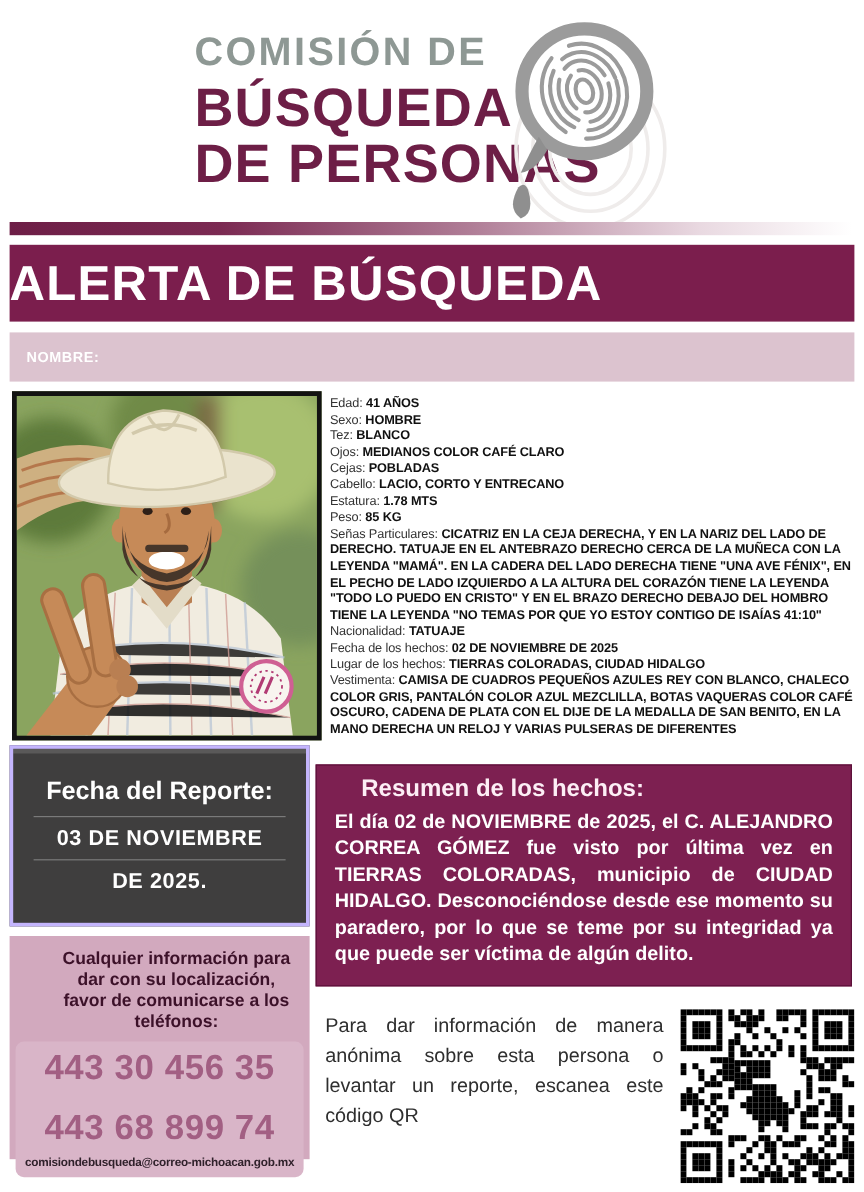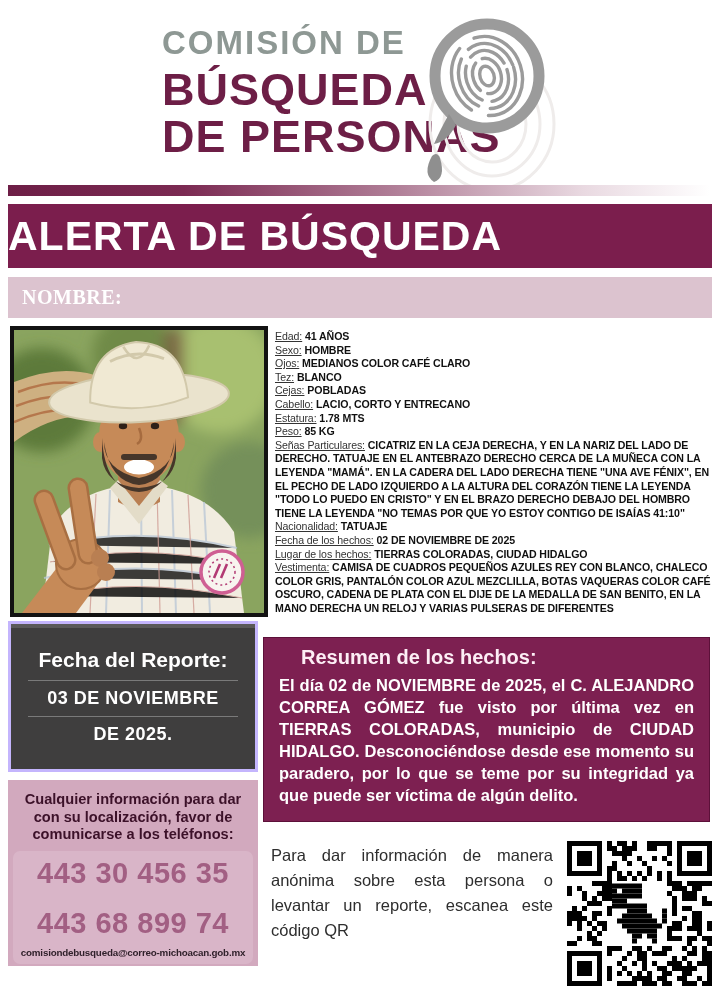--- a/index.html
+++ b/index.html
@@ -17,47 +17,47 @@
 
   
   .banner{position:absolute;left:8px;right:8px;top:204px;height:64px;background:#7b1e4d;
           display:flex;align-items:center;justify-content:flex-start;}
   .banner span{color:#fff;font-weight:bold;font-size:41px;letter-spacing:1px;}
 
   
   .name-bar{position:absolute;left:8px;right:8px;top:277px;height:41px;background:#dcc3cf;
             display:flex;align-items:center;justify-content:center;}
   .name-label{position:absolute;left:14px;top:0;bottom:0;display:flex;align-items:center;
-              color:#fff;font-weight:bold;font-size:20px;letter-spacing:.5px;font-family:Liberation Serif, serif;}
+              color:#fff;font-weight:bold;font-size:12px;letter-spacing:.5px;}
   .name-value{color:#141414;font-weight:bold;font-size:24px;letter-spacing:.5px;}
 
   
   .photo{position:absolute;left:10px;top:326px;width:250px;height:283px;border:4px solid #121212;
          background:#8aa45f;}
   .photo svg{display:block;width:100%;height:100%;}
 
   
   .details{position:absolute;left:275px;top:330px;width:440px;height:302px;overflow:hidden;
            font-size:10.6px;line-height:13.6px;letter-spacing:-.1px;color:#222;}
-  .details .lbl{font-weight:normal;color:#333;text-decoration:underline;}
+  .details .lbl{font-weight:normal;color:#333;}
   .details .val{font-weight:bold;color:#101010;}
 
   
   .report-box{position:absolute;left:8px;top:621px;width:250px;height:151px;background:#3f3e3e;
               border:3px solid #c4b5fd;box-sizing:border-box;box-shadow:inset 0 4px 0 rgba(255,255,255,.14);
               display:flex;flex-direction:column;justify-content:center;align-items:center;}
   .report-title{color:#fff;font-weight:bold;font-size:21px;padding:6px 0 8px;}
   .report-line{color:#fff;font-weight:bold;font-size:18px;letter-spacing:.5px;padding:7px 0;}
   .sep{width:86%;height:1px;background:#7a7a7a;}
 
   
   .contact-box{position:absolute;left:8px;top:780px;width:250px;height:186px;background:#d2a9be;
                box-sizing:border-box;padding-top:11px;}
   .contact-instruction{color:#3c1129;font-weight:bold;font-size:14.6px;line-height:17.5px;
-                       text-align:center;padding:0 9px;}
+                       text-align:center;padding:0 9px;margin-left:28px;}
   .contact-panel{margin:7px 5px 0;background:#d9b5c8;border-radius:7px;padding:6px 0 6px;}
   .phone{color:#a25f83;font-weight:bold;font-size:29px;text-align:center;letter-spacing:.5px;}
   .phone + .phone{margin-top:17px;}
   .email{color:#30212b;font-weight:bold;font-size:9.8px;letter-spacing:-.2px;text-align:center;margin-top:7px;}
 
   
   .summary-box{position:absolute;left:263px;top:637px;width:447px;height:185px;background:#7d2051;
                box-sizing:border-box;border:1px solid #5c1039;padding:8px 15px 0 15px;}
   .summary-title{color:#fdeef5;font-weight:bold;font-size:20px;padding-left:22px;margin-bottom:5px;}
   .summary-body{color:#ffffff;font-weight:bold;font-size:16.5px;line-height:22px;text-align:justify;}
@@ -186,23 +186,23 @@
       <path d="M200,248 L206,234 M207,248 L213,234" stroke="#b23b74" stroke-width="2.6"></path>
     </svg>
   </div>
 
   <div class="details">
 
       <div class="field"><span class="lbl">Edad:</span> <span class="val">41 AÑOS</span></div>
 
       <div class="field"><span class="lbl">Sexo:</span> <span class="val">HOMBRE</span></div>
 
+      <div class="field"><span class="lbl">Tez:</span> <span class="val">BLANCO</span></div>
+
       <div class="field"><span class="lbl">Ojos:</span> <span class="val">MEDIANOS COLOR CAFÉ CLARO</span></div>
-
-      <div class="field"><span class="lbl">Tez:</span> <span class="val">BLANCO</span></div>
 
       <div class="field"><span class="lbl">Cejas:</span> <span class="val">POBLADAS</span></div>
 
       <div class="field"><span class="lbl">Cabello:</span> <span class="val">LACIO, CORTO Y ENTRECANO</span></div>
 
       <div class="field"><span class="lbl">Estatura:</span> <span class="val">1.78 MTS</span></div>
 
       <div class="field"><span class="lbl">Peso:</span> <span class="val">85 KG</span></div>
 
       <div class="field"><span class="lbl">Señas Particulares:</span> <span class="val">CICATRIZ EN LA CEJA DERECHA, Y EN LA NARIZ DEL LADO DE DERECHO. TATUAJE EN EL ANTEBRAZO DERECHO CERCA DE LA MUÑECA CON LA LEYENDA "MAMÁ". EN LA CADERA DEL LADO DERECHA TIENE "UNA AVE FÉNIX", EN EL PECHO DE LADO IZQUIERDO A LA ALTURA DEL CORAZÓN TIENE LA LEYENDA "TODO LO PUEDO EN CRISTO" Y EN EL BRAZO DERECHO DEBAJO DEL HOMBRO TIENE LA LEYENDA "NO TEMAS POR QUE YO ESTOY CONTIGO DE ISAÍAS 41:10"</span></div>

